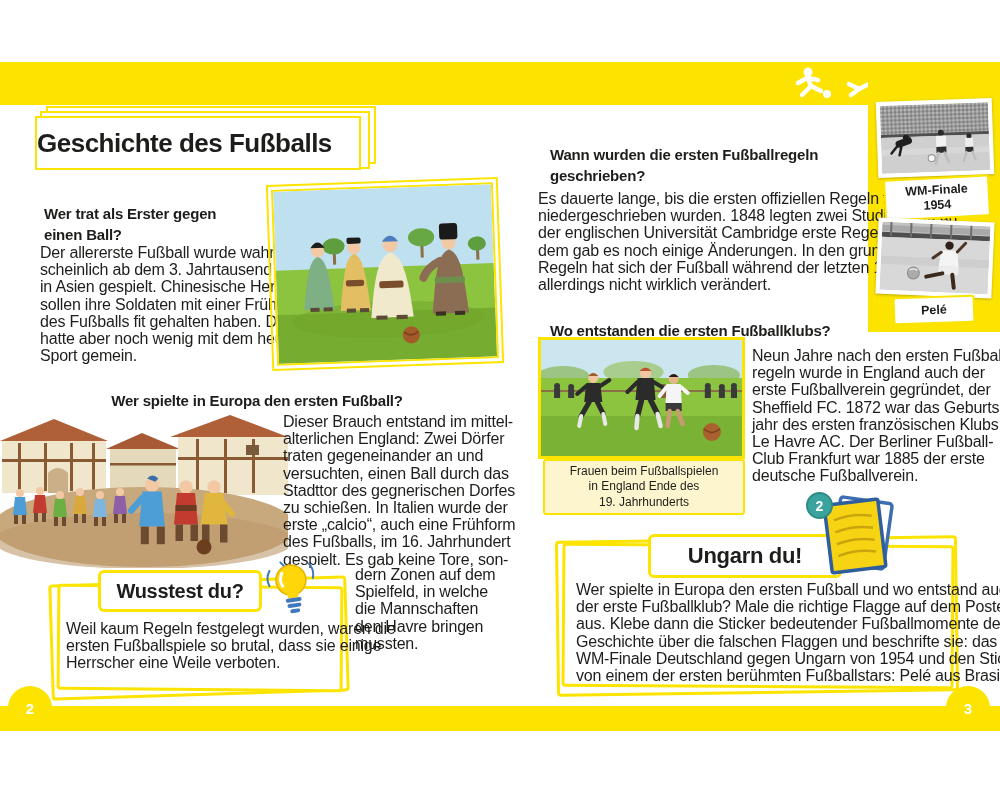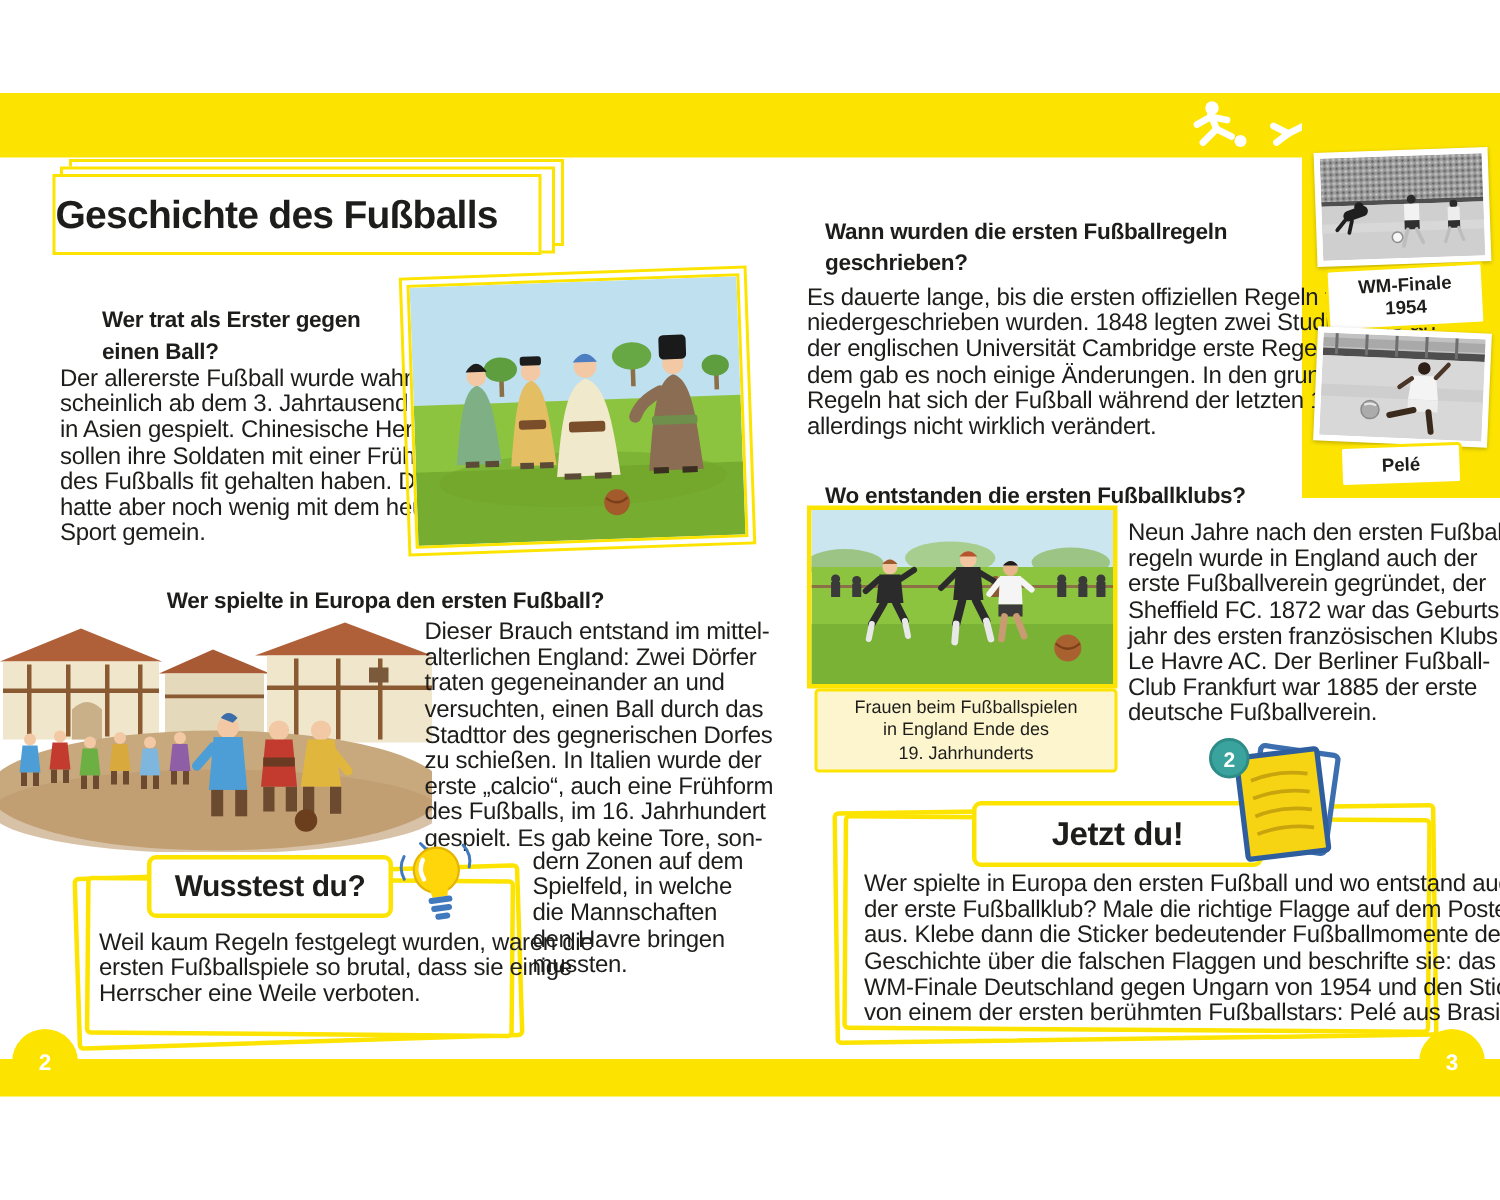--- a/index.html
+++ b/index.html
@@ -100,21 +100,21 @@
   <span>2</span>
 </div>
 <div class="abs page-circle" style="left:946px;top:686px">
   <span>3</span>
 </div>
 
 <div class="abs frame-offset" style="left:46px;top:106px;width:326px;height:54px"></div>
 <div class="abs frame-offset" style="left:40px;top:111px;width:326px;height:54px"></div>
 <div class="abs title-box">Geschichte des Fußballs</div>
 
-<h3 class="abs qhead pre" style="left:56px;top:191px">Wer trat als Erster gegen
+<h3 class="abs qhead pre" style="left:32px;top:191px">Wer trat als Erster gegen
 einen Ball?</h3>
 <p class="abs body-text pre" style="left:40px;top:244px">Der allererste Fußball wurde wahr-
 scheinlich ab dem 3. Jahrtausend v. Chr.
 in Asien gespielt. Chinesische Herrscher
 sollen ihre Soldaten mit einer Frühform
 des Fußballs fit gehalten haben. Diese
 hatte aber noch wenig mit dem heutigen
 Sport gemein.</p>
 
 <div class="abs illus-frame" style="left:274px;top:186px;width:218px;height:172px;transform:rotate(-2deg)">
@@ -380,21 +380,21 @@
 regeln wurde in England auch der
 erste Fußballverein gegründet, der
 Sheffield FC. 1872 war das Geburts-
 jahr des ersten französischen Klubs,
 Le Havre AC. Der Berliner Fußball-
 Club Frankfurt war 1885 der erste
 deutsche Fußballverein.</p>
 
 <div class="abs tilt-frame" style="left:556px;top:538px;width:396px;height:150px;transform:rotate(-0.8deg)"></div>
 <div class="abs content-box" style="left:562px;top:544px;width:386px;height:138px;transform:rotate(0.4deg)"></div>
-<div class="abs pill" style="left:648px;top:534px;width:188px;height:38px;font-size:22px">Jetzt du!</div>
+<div class="abs pill" style="left:648px;top:534px;width:188px;height:38px;font-size:22px">Ungarn du!</div>
 <svg class="abs" style="left:806px;top:484px" width="90" height="100" viewBox="0 0 90 100">
   <rect x="30" y="16" width="52" height="66" rx="3" fill="#ffffff" stroke="#3D6FB0" stroke-width="3.5" transform="rotate(8 56 49)"></rect>
   <g transform="rotate(-7 49 52)">
     <rect x="22" y="18" width="54" height="68" rx="2" fill="#F6D414" stroke="#2F5E9E" stroke-width="3.5"></rect>
     <path d="M30 34 Q49 29 68 34" stroke="#C9A50D" stroke-width="2.5" fill="none"></path>
     <path d="M30 46 Q49 41 68 46" stroke="#C9A50D" stroke-width="2.5" fill="none"></path>
     <path d="M30 58 Q49 53 68 58" stroke="#C9A50D" stroke-width="2.5" fill="none"></path>
     <path d="M30 70 Q49 65 68 70" stroke="#C9A50D" stroke-width="2.5" fill="none"></path>
   </g>
 </svg>

